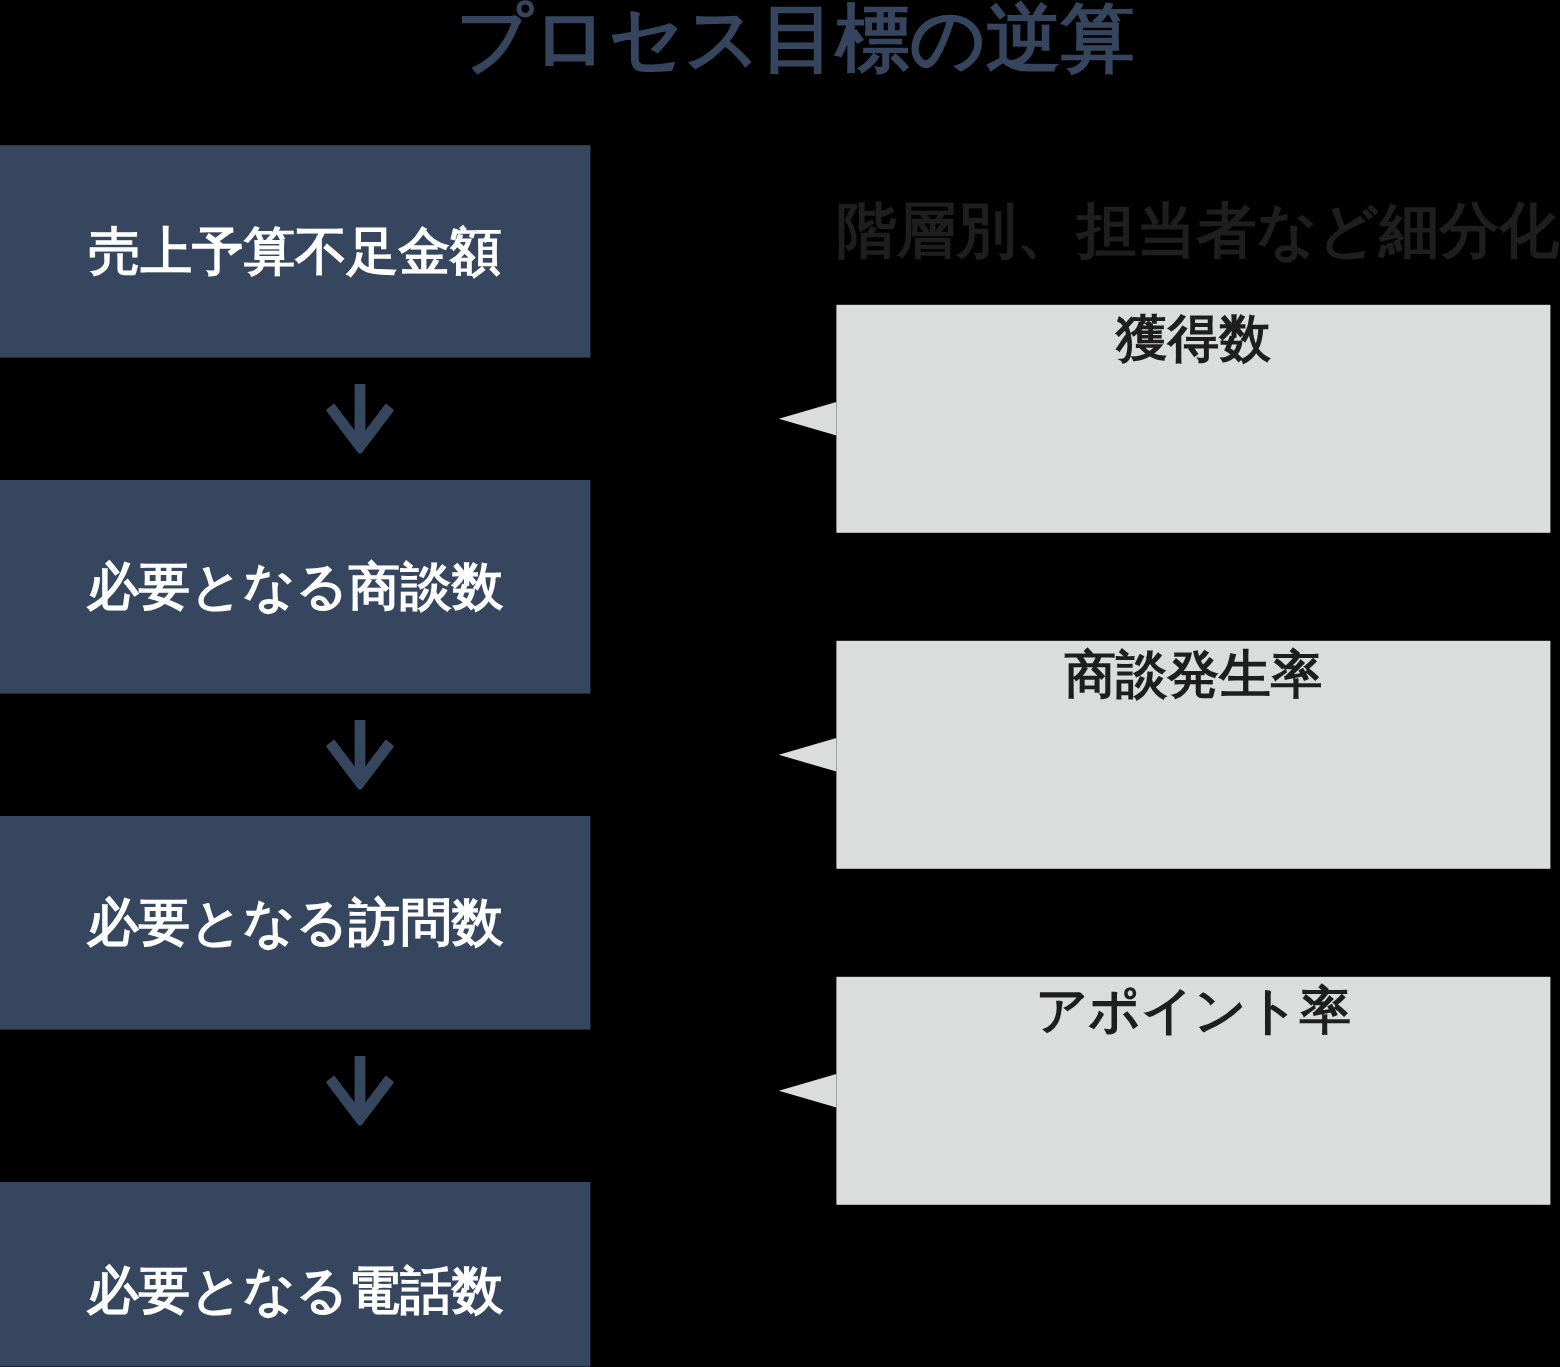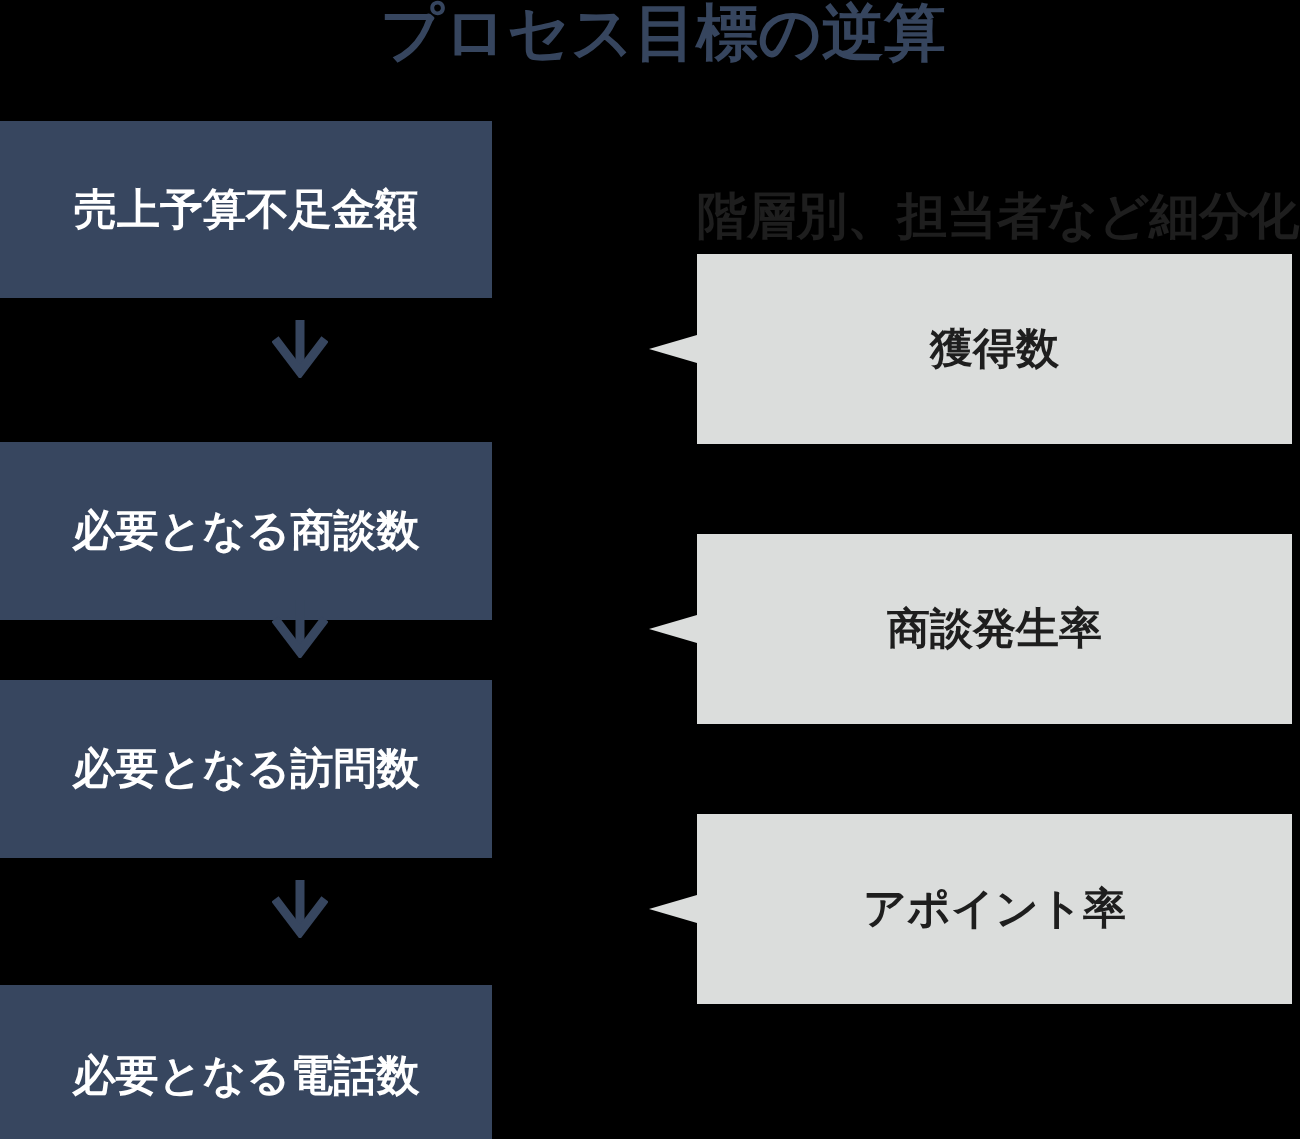--- a/index.html
+++ b/index.html
@@ -40,21 +40,21 @@
     align-items: center;
     justify-content: center;
   }
   .step-label {
     color: #FFFFFF;
     font-size: 43px;
     font-weight: bold;
     white-space: nowrap;
   }
   .step1 { top: 121px; height: 177px; }
-  .step2 { top: 400px; height: 178px; margin-top: 42px; }
+  .step2 { top: 400px; height: 178px; }
   .step3 { top: 680px; height: 178px; }
   .step4 { top: 985px; height: 181px; }
 
   
   .arrow {
     position: absolute;
     left: 272px;
     width: 56px;
     height: 58px;
   }
@@ -68,32 +68,31 @@
     position: absolute;
     left: 697px;
     top: 162px;
     width: 595px;
     text-align: center;
     font-size: 50px;
     line-height: 1.2;
     font-weight: bold;
     color: #1E1E1E;
     white-space: nowrap;
-    margin-top: 24px;
   }
 
   
   .callout {
     position: absolute;
     left: 697px;
     width: 595px;
     height: 190px;
     background: #DBDDDC;
     display: flex;
-    align-items: center;
+    align-items: flex-start;
     justify-content: center;
     font-family: Liberation Mono, monospace;
   }
   .callout1 { top: 254px; }
   .callout2 { top: 534px; }
   .callout3 { top: 814px; }
   .callout-label {
     color: #1E1E1E;
     font-size: 43px;
     font-weight: bold;

